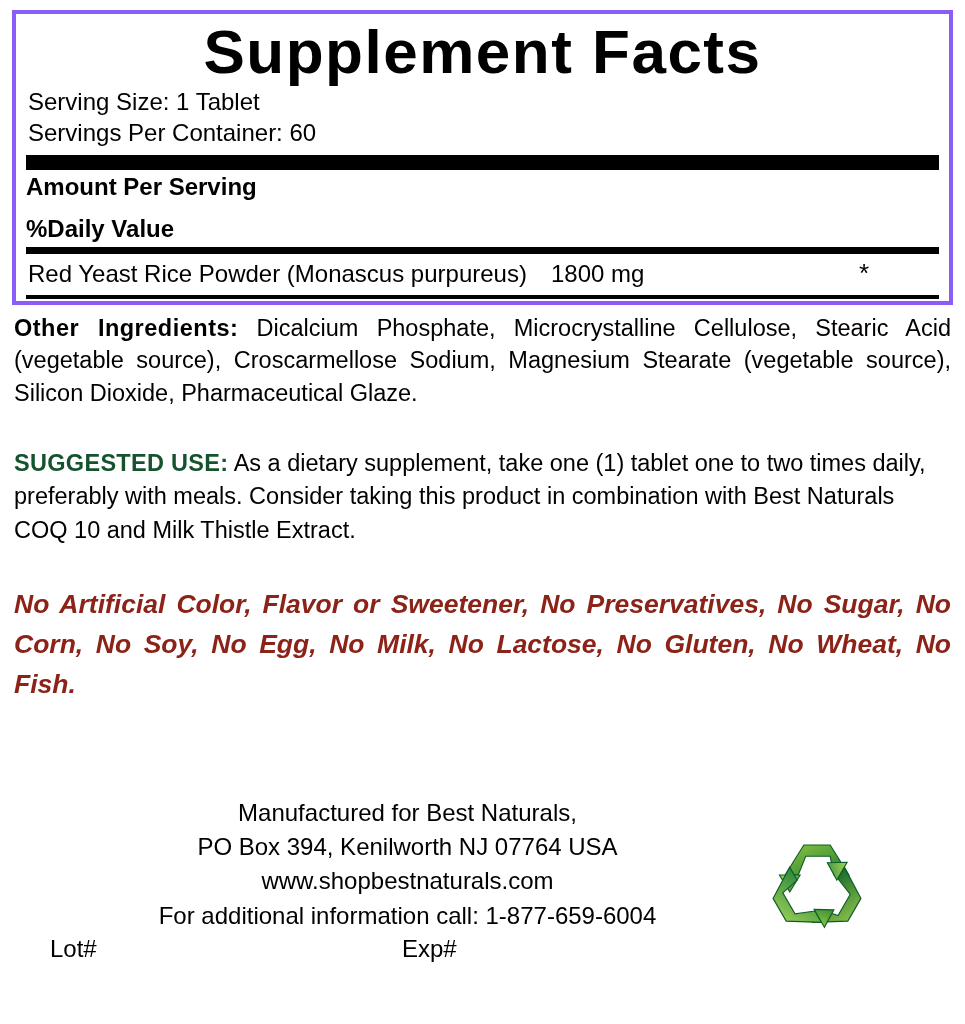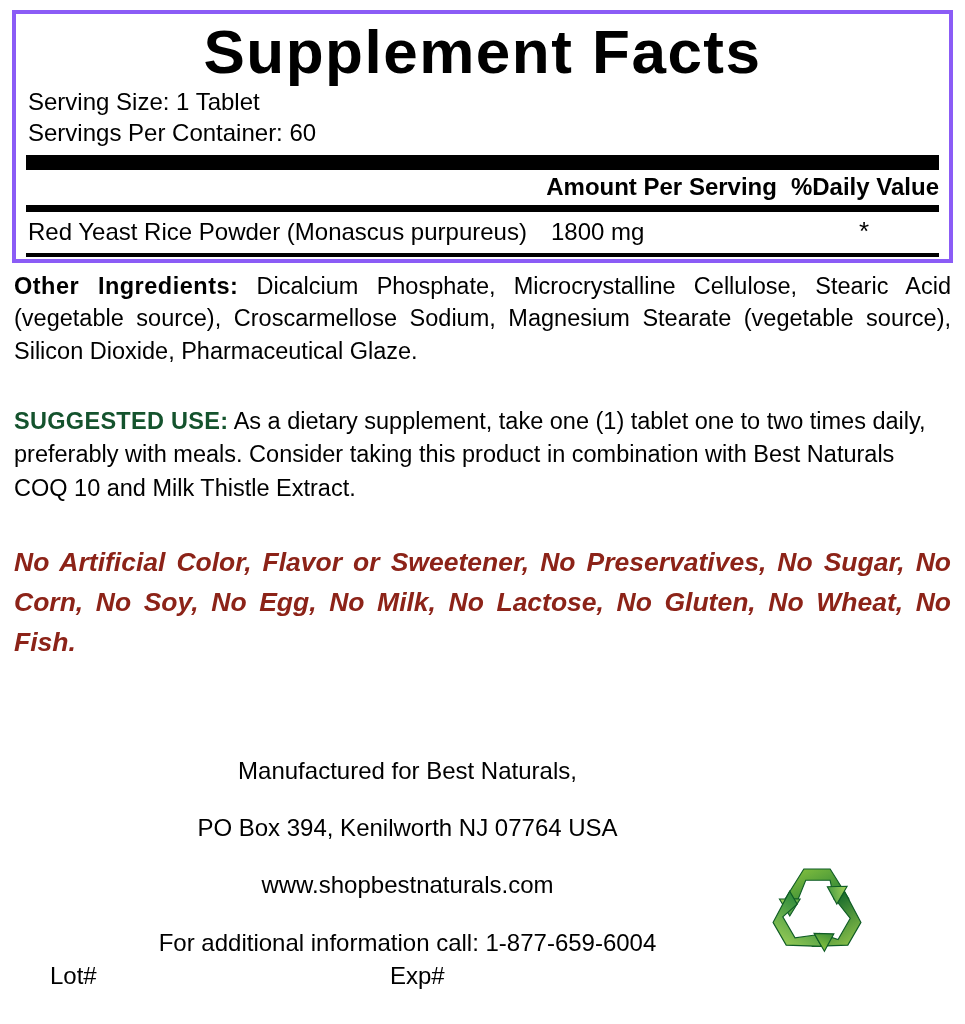--- a/index.html
+++ b/index.html
@@ -57,20 +57,21 @@
     margin: 0;
   }
   .sf-headrow {
     display: flex;
     justify-content: flex-end;
     align-items: baseline;
     font-size: 24px;
     font-weight: bold;
     padding: 3px 0 4px 0;
     gap: 14px;
+    flex-direction: column;
   }
   .sf-ingrow {
     display: flex;
     align-items: baseline;
     font-size: 24px;
     padding: 6px 0 7px 0;
   }
   .sf-ingrow .nm { flex: 0 0 auto; padding-left: 2px; }
   .sf-ingrow .amt { margin-left: 24px; }
   .sf-ingrow .dv {
@@ -125,26 +126,26 @@
     margin-top: 92px;
     position: relative;
     min-height: 170px;
   }
   .footer-text {
     text-align: center;
     font-size: 24px;
     line-height: 1.42;
     padding-right: 150px;
   }
-  .footer-text .line { white-space: nowrap; margin-top: 23px; }
+  .footer-text .line { white-space: nowrap; }
   .lot-line {
     display: flex;
     font-size: 24px;
     padding: 2px 0 0 38px;
-    gap: 0;
+    gap: 12px;
   }
   .lot-line .lot { width: 340px; }
 
   
   .recycle {
     position: absolute;
     right: 60px;
     bottom: 14px;
     width: 152px;
     height: 122px;

